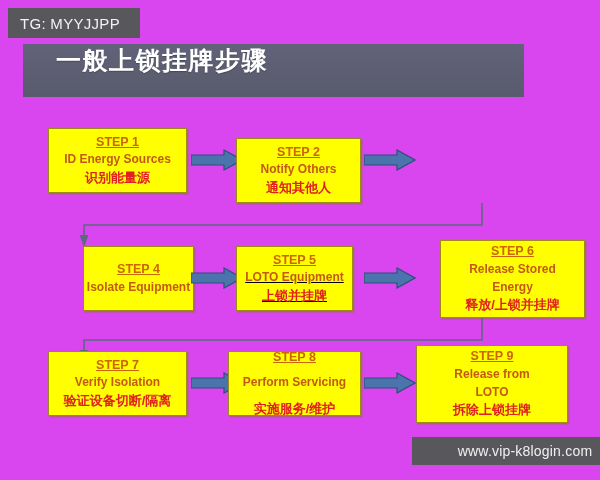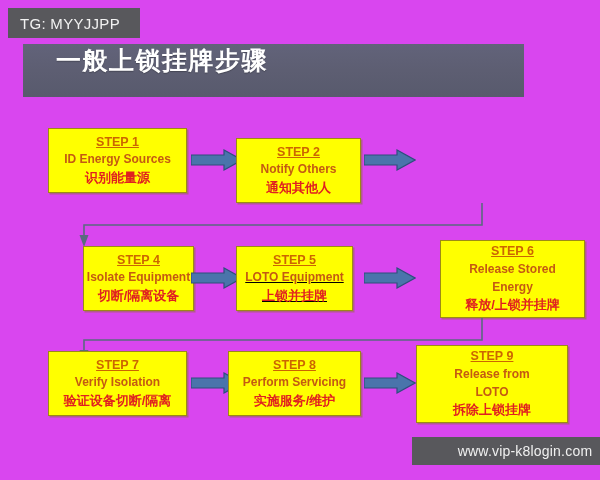--- a/index.html
+++ b/index.html
@@ -168,21 +168,20 @@
   <div class="elbow" style="left:75px; top:203px;">
     <svg width="420" height="45" viewBox="0 0 420 45">
       <polyline points="407,0 407,22 9,22 9,33" fill="none" stroke="#5a6a80" stroke-width="1.6"></polyline>
       <polygon points="9,44 4.5,32 13.5,32" fill="#5a6a80"></polygon>
     </svg>
   </div>
 
   <div class="step-box" style="left:48px; top:246px; width:111px; height:65px;margin-left:35px;">
     <div class="step-title">STEP 4</div>
     <div class="step-en">Isolate Equipment</div>
-    <div class="step-cn">切断/隔离设备</div>
   </div>
 
   <div class="h-arrow" style="left:191px; top:267px;">
     <svg width="52" height="22" viewBox="0 0 52 22">
       <polygon points="0,6 33,6 33,1 51,11 33,21 33,16 0,16" fill="#4a74ab" stroke="#2e4f7d" stroke-width="1.2"></polygon>
     </svg>
   </div>
 
   <div class="step-box" style="left:236px; top:246px; width:117px; height:65px;text-decoration:underline;">
     <div class="step-title">STEP 5</div>
@@ -215,21 +214,21 @@
     <div class="step-en">Verify Isolation</div>
     <div class="step-cn">验证设备切断/隔离</div>
   </div>
 
   <div class="h-arrow" style="left:191px; top:372px;">
     <svg width="52" height="22" viewBox="0 0 52 22">
       <polygon points="0,6 33,6 33,1 51,11 33,21 33,16 0,16" fill="#4a74ab" stroke="#2e4f7d" stroke-width="1.2"></polygon>
     </svg>
   </div>
 
-  <div class="step-box" style="left:228px; top:351px; width:133px; height:65px;">
+  <div class="step-box" style="left:228px; top:351px; width:133px; height:65px;gap:8px;">
     <div class="step-title">STEP 8</div>
     <div class="step-en">Perform Servicing</div>
     <div class="step-cn">实施服务/维护</div>
   </div>
 
   <div class="h-arrow" style="left:364px; top:372px;">
     <svg width="52" height="22" viewBox="0 0 52 22">
       <polygon points="0,6 33,6 33,1 51,11 33,21 33,16 0,16" fill="#4a74ab" stroke="#2e4f7d" stroke-width="1.2"></polygon>
     </svg>
   </div>

